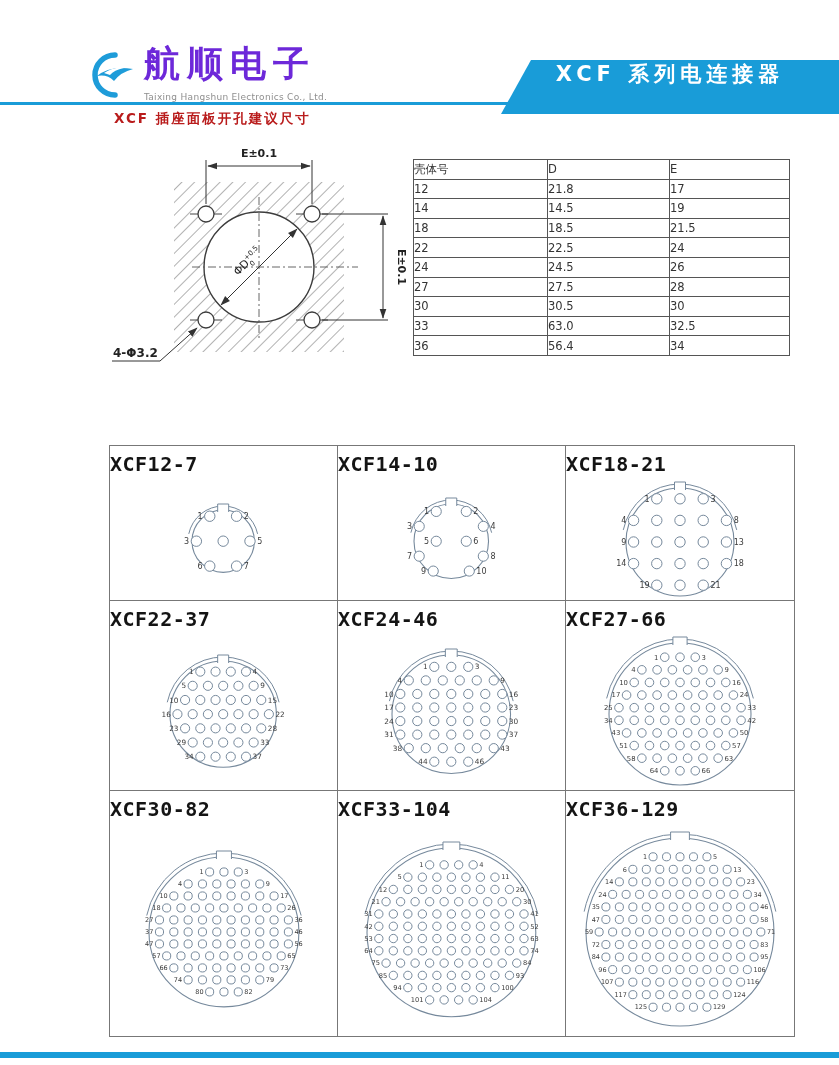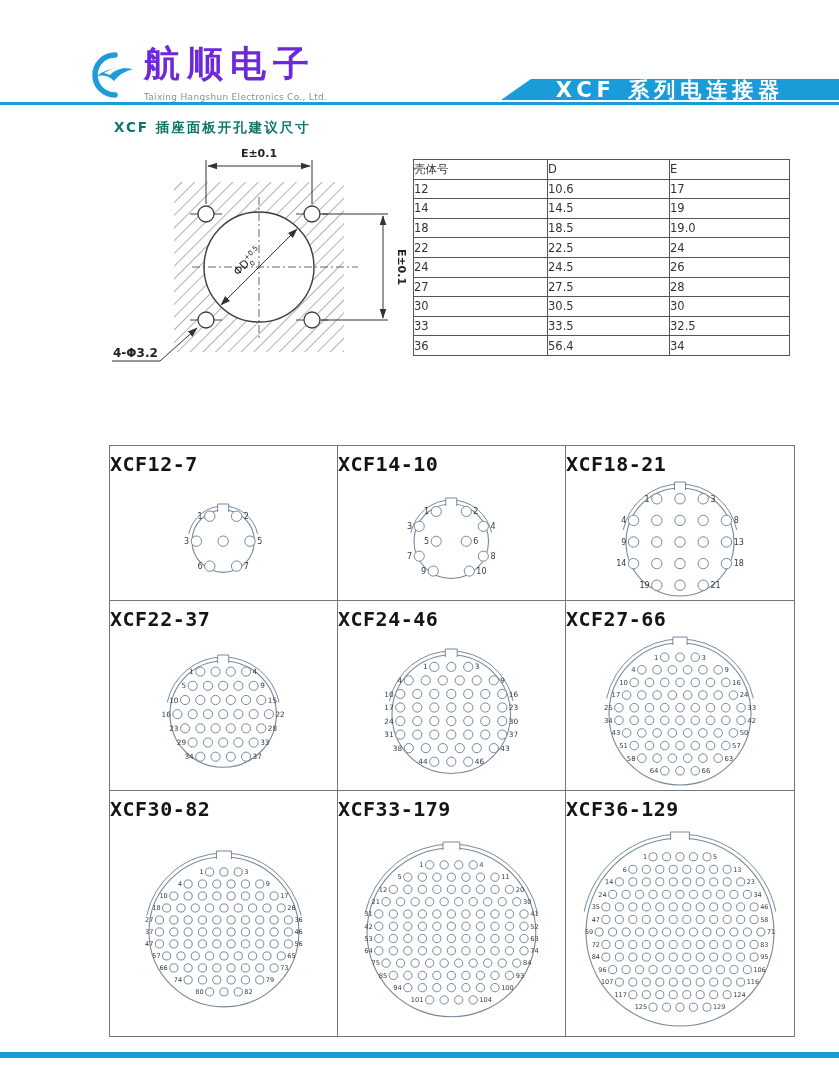--- a/index.html
+++ b/index.html
@@ -6,28 +6,28 @@
   #page{position:relative;width:839px;height:1065px;background:#fff;
         font-family:"DejaVu Sans",sans-serif;overflow:hidden;}
 
   
   .logo-wrap{position:absolute;left:84px;top:48px;display:flex;align-items:flex-start;}
   .logo-icon{width:52px;height:50px;margin-top:2px;}
   .logo-text{margin-left:8px;}
   .logo-cn{font-size:36px;font-weight:bold;color:#6d28d9;letter-spacing:7px;line-height:32px;white-space:nowrap;}
   .logo-en{font-size:9px;color:#8f8f8f;letter-spacing:0.3px;margin-top:12px;}
   .header-line{position:absolute;left:0;top:102px;width:839px;height:3px;background:var(--accent,#199CD8);}
-  .banner{position:absolute;right:0;top:79px;width:338px;height:21px;background:var(--accent,#199CD8);
+  .banner{position:absolute;right:0;top:60px;width:338px;height:54px;background:var(--accent,#199CD8);
           clip-path:polygon(30px 0,100% 0,100% 100%,0 100%);
-          display:flex;align-items:center;justify-content:center;}
+          display:flex;justify-content:center;}
   .banner-text{color:#fff;font-size:21px;font-weight:bold;letter-spacing:5px;white-space:nowrap;}
 
   
-  .caption{position:absolute;left:114px;top:119px;font-size:13.5px;font-weight:bold;
-           color:#0f766e;letter-spacing:2px;}
+  .caption{position:absolute;left:114px;top:110px;font-size:13.5px;font-weight:bold;
+           color:#b91c1c;letter-spacing:2px;}
   .panel-svg{position:absolute;left:96px;top:140px;}
   .panel-svg text{font-family:"DejaVu Sans",sans-serif;}
 
   
   .shell-table{position:absolute;left:413px;top:159px;border-collapse:collapse;table-layout:fixed;}
   .shell-table th,.shell-table td{border:1px solid #555;font-size:11.5px;font-weight:normal;
            color:#333;text-align:left;padding:0;height:18.6px;}
 
   
   .section-title{position:absolute;left:84px;top:396px;font-size:17px;font-weight:bold;
@@ -139,32 +139,32 @@
     <thead>
       <tr>
         <th>壳体号</th>
         <th>D</th>
         <th>E</th>
       </tr>
     </thead>
     <tbody>
         <tr>
           <td>12</td>
-          <td>10.6</td>
+          <td>21.8</td>
           <td>17</td>
         </tr>
         <tr>
           <td>14</td>
           <td>14.5</td>
           <td>19</td>
         </tr>
         <tr>
           <td>18</td>
           <td>18.5</td>
-          <td>19.0</td>
+          <td>21.5</td>
         </tr>
         <tr>
           <td>22</td>
           <td>22.5</td>
           <td>24</td>
         </tr>
         <tr>
           <td>24</td>
           <td>24.5</td>
           <td>26</td>
@@ -174,21 +174,21 @@
           <td>27.5</td>
           <td>28</td>
         </tr>
         <tr>
           <td>30</td>
           <td>30.5</td>
           <td>30</td>
         </tr>
         <tr>
           <td>33</td>
-          <td>33.5</td>
+          <td>63.0</td>
           <td>32.5</td>
         </tr>
         <tr>
           <td>36</td>
           <td>56.4</td>
           <td>34</td>
         </tr>
       </tbody>
   </table>
 
@@ -625,21 +625,21 @@
             <text x="134.82833927796932" y="137.19213483296858" text-anchor="start" font-size="6.523171655217704" fill="#3B3B3B">79</text>
             <circle cx="78.62179540694557" cy="146.9001491198514" r="4.076982284511065" fill="#fff" stroke="#76899C" stroke-width="1"></circle>
             <circle cx="92.94452728880633" cy="146.9001491198514" r="4.076982284511065" fill="#fff" stroke="#76899C" stroke-width="1"></circle>
             <circle cx="107.26725917066709" cy="146.9001491198514" r="4.076982284511065" fill="#fff" stroke="#76899C" stroke-width="1"></circle>
             <text x="72.5448131224345" y="149.1832591991776" text-anchor="end" font-size="6.523171655217704" fill="#3B3B3B">80</text>
             <text x="113.34424145517815" y="149.1832591991776" text-anchor="start" font-size="6.523171655217704" fill="#3B3B3B">82</text>
           </svg>
         </div>
       </div>
       <div class="cell">
-        <div class="model-title">XCF33-179</div>
+        <div class="model-title">XCF33-104</div>
         <div class="face-wrap">
           <svg width="204.80280683951682" height="185.80280683951682">
             <path d="M 15.931782763220482 78.02171816409358 A 88.40140341975841 88.40140341975841 0 0 1 188.87102407629635 78.02171816409358" fill="none" stroke="#76899C" stroke-width="1"></path>
             <circle cx="102.40140341975841" cy="96.40140341975841" r="84.40140341975841" fill="#fff" stroke="#76899C" stroke-width="1.1"></circle>
             <path d="M 93.96126307778258 14 L 93.96126307778258 6 L 110.84154376173424 6 L 110.84154376173424 14" fill="#fff" stroke="#76899C" stroke-width="1"></path>
             <circle cx="80.62584133746074" cy="28.880280683951682" r="4.174033041849871" fill="#fff" stroke="#76899C" stroke-width="1"></circle>
             <circle cx="95.14288272565919" cy="28.880280683951682" r="4.174033041849871" fill="#fff" stroke="#76899C" stroke-width="1"></circle>
             <circle cx="109.65992411385763" cy="28.880280683951682" r="4.174033041849871" fill="#fff" stroke="#76899C" stroke-width="1"></circle>
             <circle cx="124.17696550205608" cy="28.880280683951682" r="4.174033041849871" fill="#fff" stroke="#76899C" stroke-width="1"></circle>
             <text x="74.45180829561087" y="31.21773918738761" text-anchor="end" font-size="6.678452866959794" fill="#3B3B3B">1</text>

